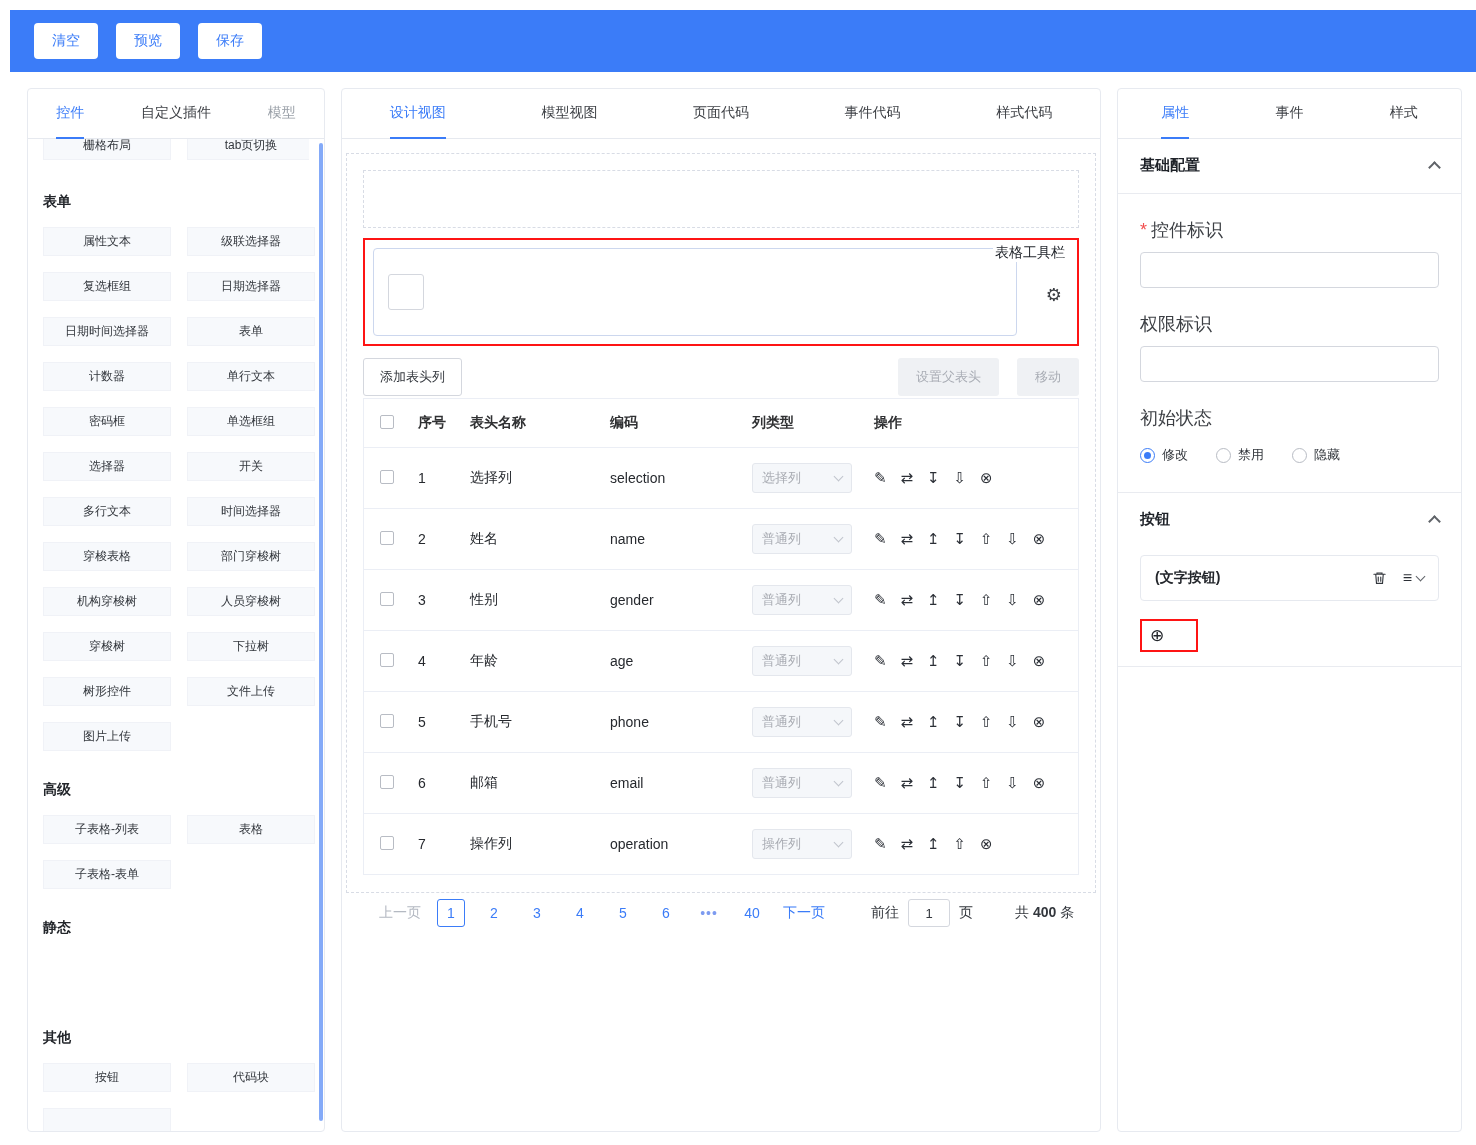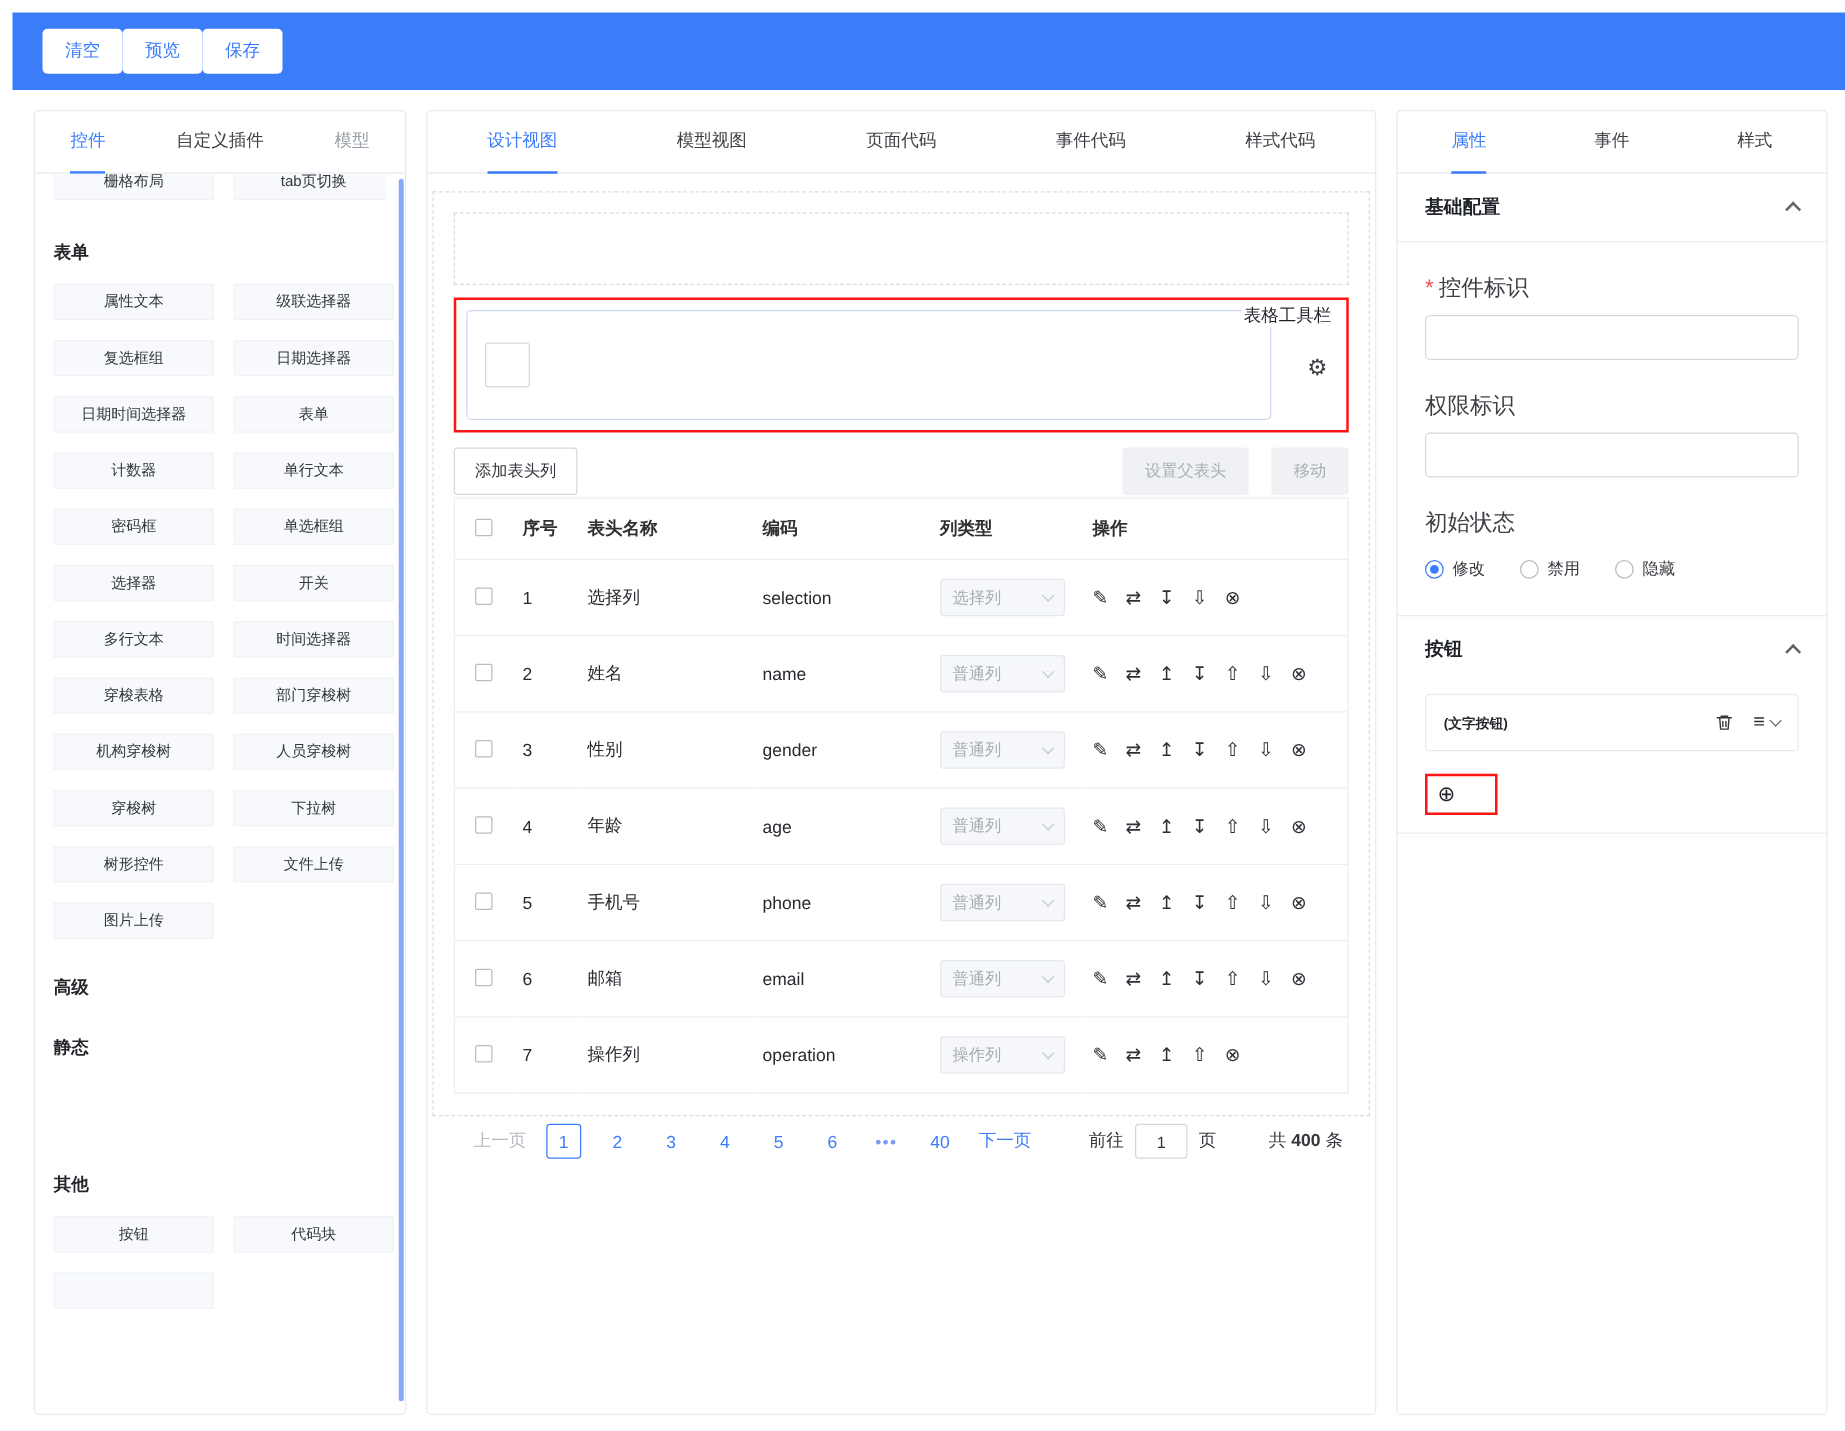--- a/index.html
+++ b/index.html
@@ -6,21 +6,21 @@
   * { box-sizing:border-box; }
   html,body { margin:0; padding:0; }
   body {
     width:1476px; height:1145px; overflow:hidden; background:#fff;
     font-family:"Liberation Sans","DejaVu Sans",sans-serif; color:#303133; font-size:14px;
     position:relative;
   }
 
   
   .topbar { margin:10px 0 0 10px; height:62px; background:var(--primary);
-            display:flex; align-items:center; padding-left:24px; }
+            display:flex; align-items:center; gap:18px; padding-left:24px; }
   .topbar .tb-btn { background:#fff; color:var(--primary); border:none; border-radius:4px;
             font-size:14px; padding:9px 18px; cursor:pointer; font-family:inherit; }
 
   
   .main { display:flex; margin-top:16px; padding-left:27px; padding-right:14px; height:1044px; gap:16px; }
   .panel { background:#fff; border:1px solid #e7eaf0; border-radius:4px; }
 
   
   .tabs { display:flex; border-bottom:1px solid #e6e9ef; height:50px; align-items:stretch; }
   .tabs.spread { justify-content:space-around; }
@@ -104,21 +104,21 @@
                 font-family:inherit; font-size:13px; padding:0 10px; }
   .radio-row { display:flex; align-items:center; gap:28px; margin:16px 0 28px; font-size:13px; color:#33373d; }
   .radio-item { display:flex; align-items:center; cursor:pointer; }
   .radio { width:15px; height:15px; border-radius:50%; border:1px solid #b8bcc4; margin-right:7px;
            display:inline-flex; align-items:center; justify-content:center; flex:none; }
   .radio.checked { border-color:var(--primary); }
   .radio.checked::after { content:""; width:7px; height:7px; border-radius:50%; background:var(--primary); }
 
   .button-card { border:1px solid #e6e9ef; border-radius:4px; height:46px; display:flex;
                  align-items:center; padding:0 14px; margin-top:8px; }
-  .bc-label { font-size:11px; font-weight:600; color:#23262b; flex:1; }
+  .bc-label { font-size:14px; font-weight:600; color:#23262b; flex:1; }
   .bc-icons { display:flex; align-items:center; gap:16px; }
   .list-combo { display:flex; align-items:center; gap:5px; cursor:pointer; }
   .list-glyph { font-size:16px; color:#2b2f36; }
   .caret-dn { width:7px; height:7px; border-right:1.5px solid #5f6368; border-bottom:1.5px solid #5f6368;
               transform:rotate(45deg); margin-top:-3px; }
   .add-red-box { margin-top:18px; width:58px; height:33px; border:2px solid var(--red);
                  display:flex; align-items:center; padding-left:8px; cursor:pointer; }
   .plus-glyph { font-size:17px; color:#23262b; }
   .rp-end-divider { margin-top:14px; }
   svg.trash { display:block; cursor:pointer; }
@@ -170,20 +170,25 @@
         <div class="item">机构穿梭树</div>
         <div class="item">人员穿梭树</div>
         <div class="item">穿梭树</div>
         <div class="item">下拉树</div>
         <div class="item">树形控件</div>
         <div class="item">文件上传</div>
         <div class="item">图片上传</div>
       </div>
 
       <div class="section-title">高级</div>
+      <div class="item-grid">
+        <div class="item">子表格-列表</div>
+        <div class="item">表格</div>
+        <div class="item">子表格-表单</div>
+      </div>
 
       <div class="section-title">静态</div>
       <div class="section-gap"></div>
 
       <div class="section-title">其他</div>
       <div class="item-grid">
         <div class="item">按钮</div>
         <div class="item">代码块</div>
         <div class="item"></div>
       </div>

